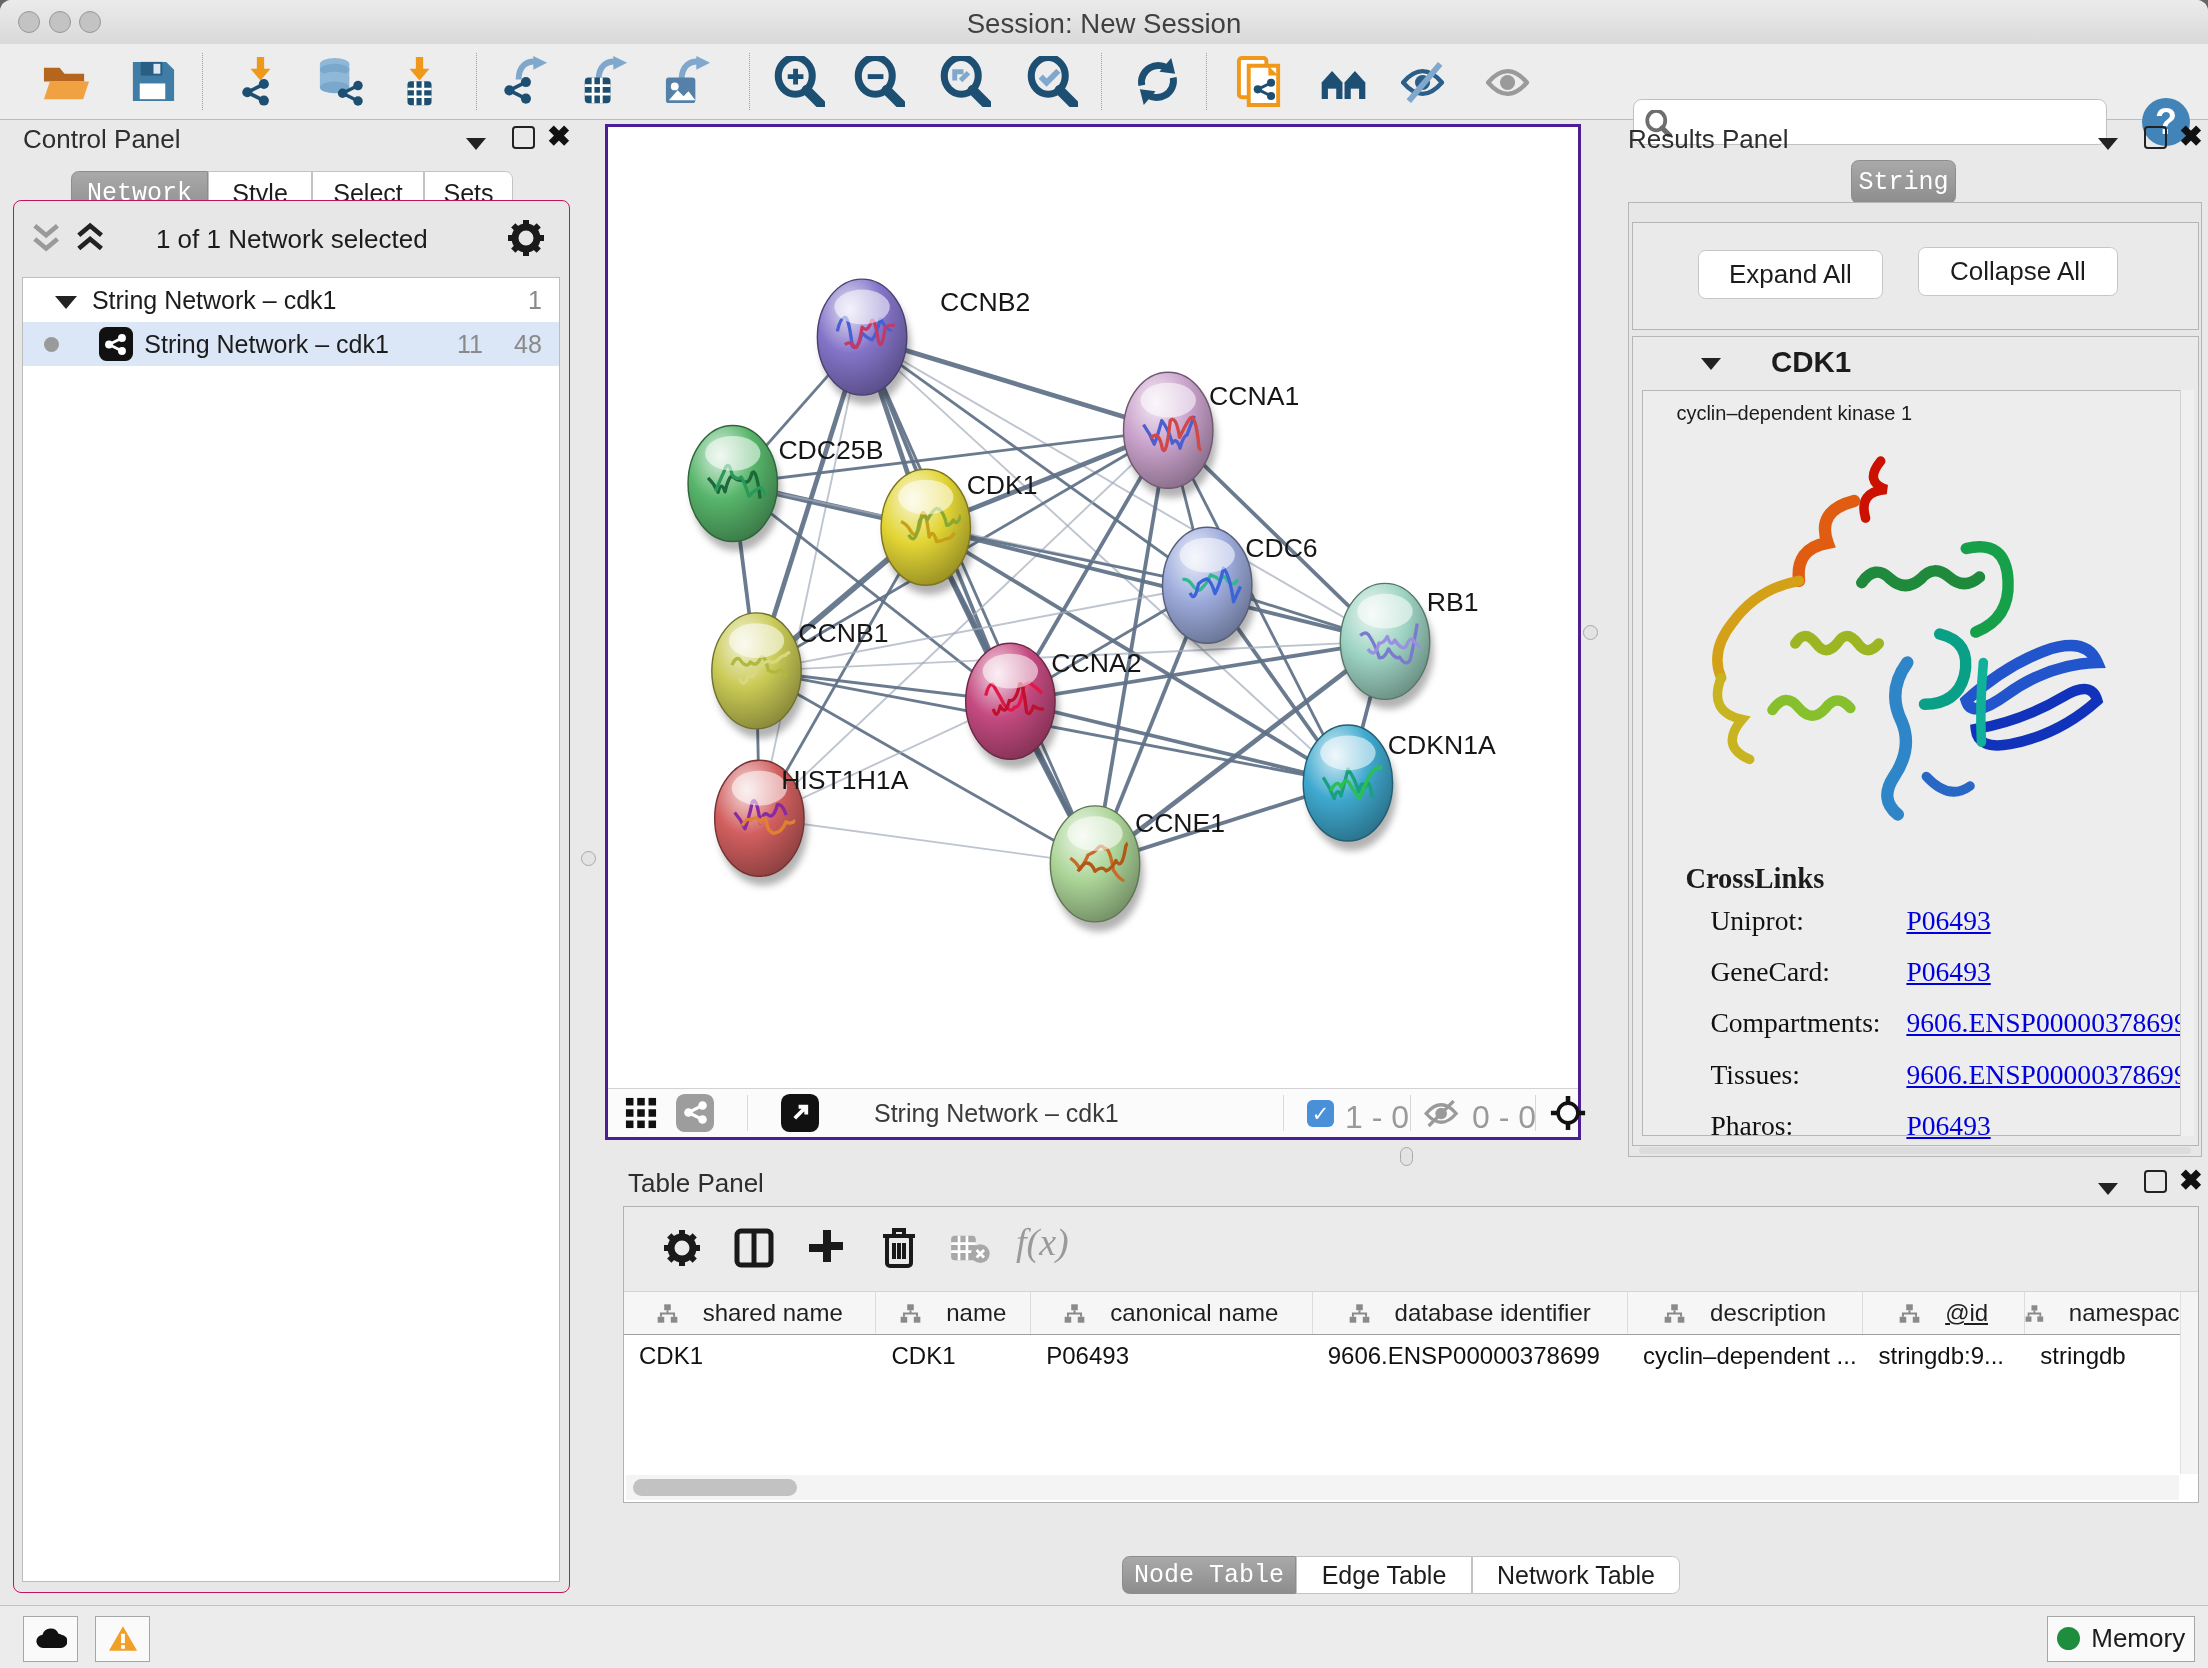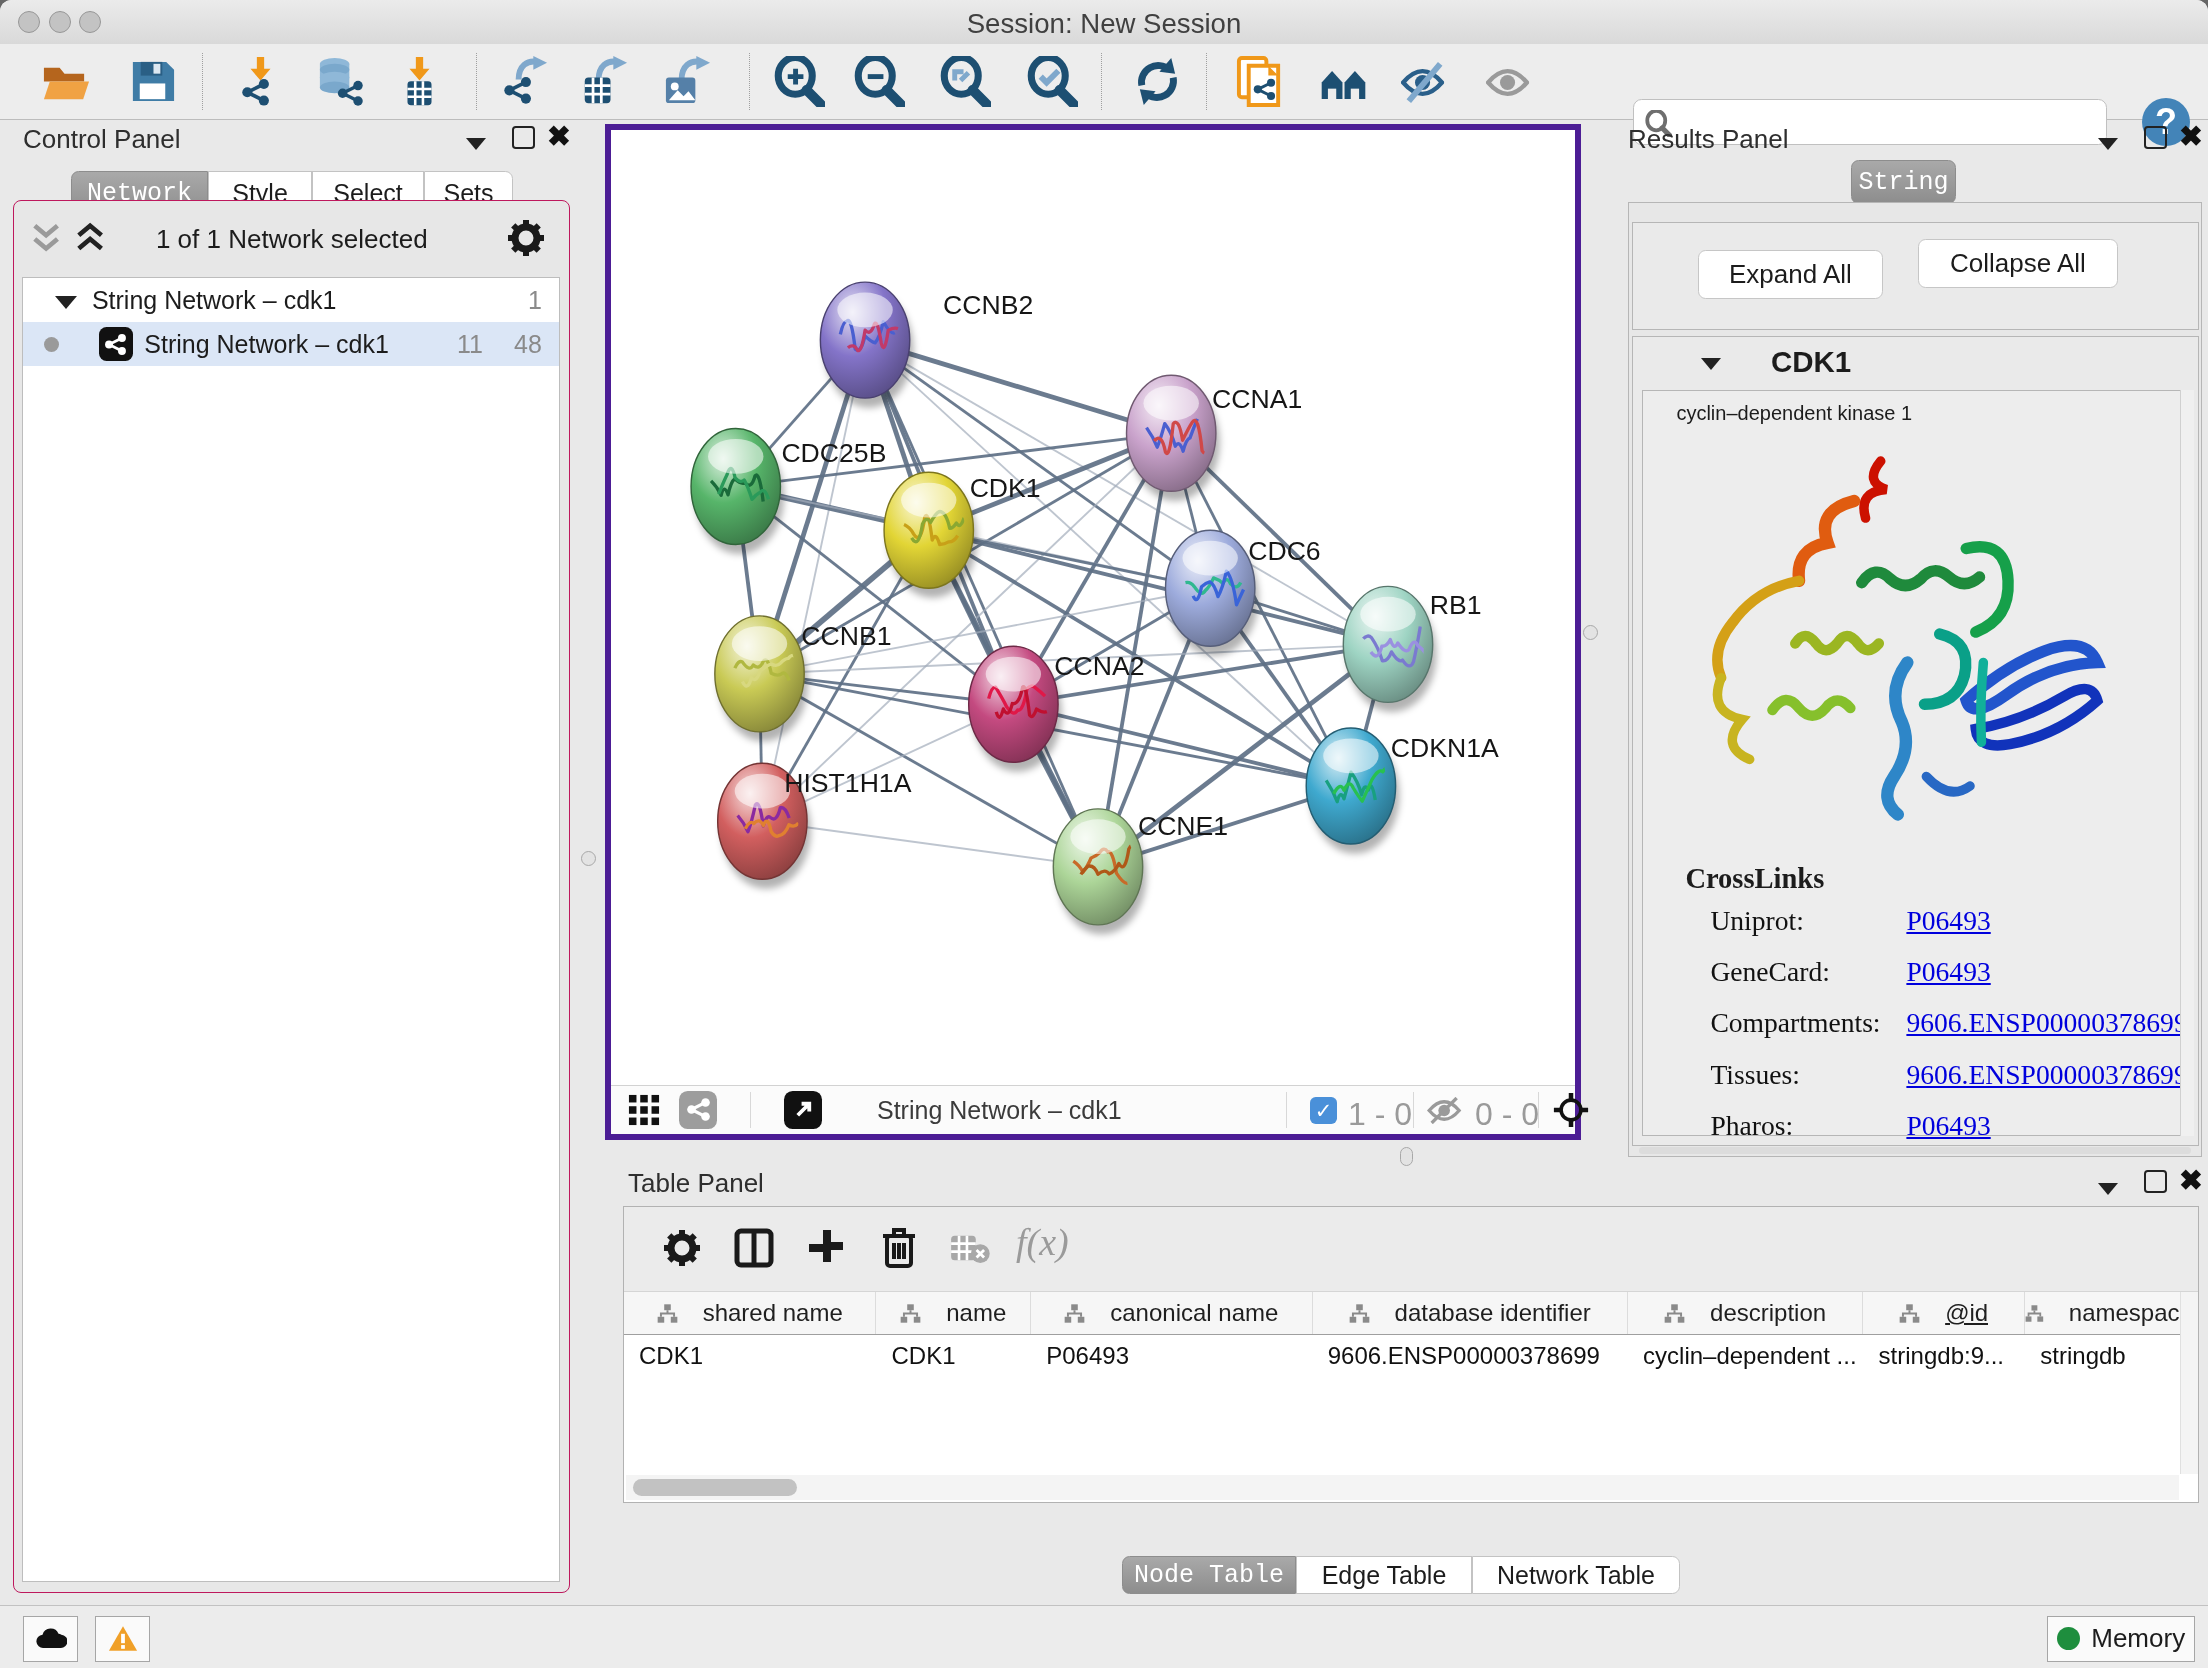--- a/index.html
+++ b/index.html
@@ -30,21 +30,21 @@
   .tab:first-child{border-radius:7.6px 0 0 7.6px;}
   .tab:last-child{border-radius:0 7.6px 7.6px 0;}
   
   .cpanel-box{position:absolute;left:13.3px;top:200px;width:555px;height:1391px;background:#e7e7e7;border:1px solid #be185d;border-radius:8px;}
   .cp-tree{position:absolute;left:7.6px;top:76px;width:538px;height:1305px;background:#fff;border:1px solid #bdbdbd;box-sizing:border-box;overflow:hidden;}
   .trow{position:relative;height:44px;font-size:25px;display:flex;align-items:center;}
   .trow.sel{background:#dbe6f6;}
   .tnum{position:absolute;color:#8a8a8a;}
   .neticon{width:34px;height:34px;border-radius:7.6px;background:#111;display:inline-flex;align-items:center;justify-content:center;}
   
-  .netview{position:absolute;left:605px;top:124px;width:976px;height:1016px;background:#fff;border:6px solid #4c1d95;box-sizing:border-box;}
+  .netview{position:absolute;left:605px;top:124px;width:976px;height:1016px;background:#fff;border:3px solid #4c1d95;box-sizing:border-box;}
   .netbar{position:absolute;left:0;right:0;bottom:0;height:48px;background:#fbfbfb;border-top:1px solid #d2d2d2;}
   .nbsep{position:absolute;top:5.7px;height:36px;width:0;border-left:1px solid #d8d8d8;}
   .nbtext{position:absolute;font-size:25px;color:#3b3b3b;top:9.5px;}
   .nbnum{position:absolute;font-size:32px;color:#9a9a9a;top:9.5px;}
   .checkbox{position:absolute;top:10.5px;width:27px;height:27px;border-radius:5.7px;background:#4a90d9;color:#fff;font-size:21px;line-height:27px;text-align:center;}
   .blackbtn{position:absolute;top:4.8px;width:38px;height:38px;background:#111;border-radius:8.6px;display:flex;align-items:center;justify-content:center;}
   .graybtn{position:absolute;top:4.8px;width:38px;height:38px;background:#9d9d9d;border-radius:8.6px;display:flex;align-items:center;justify-content:center;}
   .grip{position:absolute;width:15px;height:15px;border-radius:50%;background:#e3e3e3;border:1px solid #a8a8a8;box-sizing:border-box;}
   
   .rbox{position:absolute;background:#e7e7e7;border:1px solid #b6b6b6;box-sizing:border-box;}
@@ -615,21 +615,21 @@
 
   <div class="ptitle" style="left:1628px;top:124px">Results Panel</div>
   <div class="pctl" style="left:2098px;top:129px"><span class="tri"></span></div>
   <div class="pctl" style="left:2144px;top:126px"><span class="floatbox"></span></div>
   <div class="pctl closex" style="left:2179px;top:120px">✖</div>
   <div class="tab sel" style="position:absolute;left:1851px;top:160px;width:105px;height:44px;border-radius:7.6px">String</div>
 
   <div class="rbox" style="left:1628px;top:202px;width:574px;height:955px">
     <div class="rbox" style="left:2.9px;top:19px;width:567px;height:108px;background:#eaeaea">
       <div class="btn" style="left:65px;top:27px;width:185px;height:49px">Expand All</div>
-      <div class="btn" style="left:285px;top:16px;width:200px;height:49px">Collapse All</div>
+      <div class="btn" style="left:285px;top:24px;width:200px;height:49px">Collapse All</div>
     </div>
     <div class="rbox" style="left:2.9px;top:133px;width:567px;height:810px;background:#eaeaea">
       <span class="tri" style="position:absolute;left:68px;top:21px"></span>
       <div style="position:absolute;left:138px;top:7.6px;font-size:29.5px;font-weight:bold">CDK1</div>
       <div class="rbox" style="left:9.5px;top:53px;width:546px;height:746px;background:#ededed">
         <div style="position:absolute;left:33px;top:11.4px;font-size:20px">cyclin–dependent kinase 1</div>
         <svg style="position:absolute;left:38px;top:53px" width="428" height="380" viewBox="0 0 450 400">
           <g fill="none" stroke-linecap="round">
             <path d="M210 18 q-18 22 6 30 q-30 2 -22 30" stroke="#cc1100" stroke-width="10"></path>
             <path d="M150 80 q40 -18 44 16 q-36 -6 -52 22 q-28 22 -56 20" stroke="#dife00" stroke-width="0"></path>

